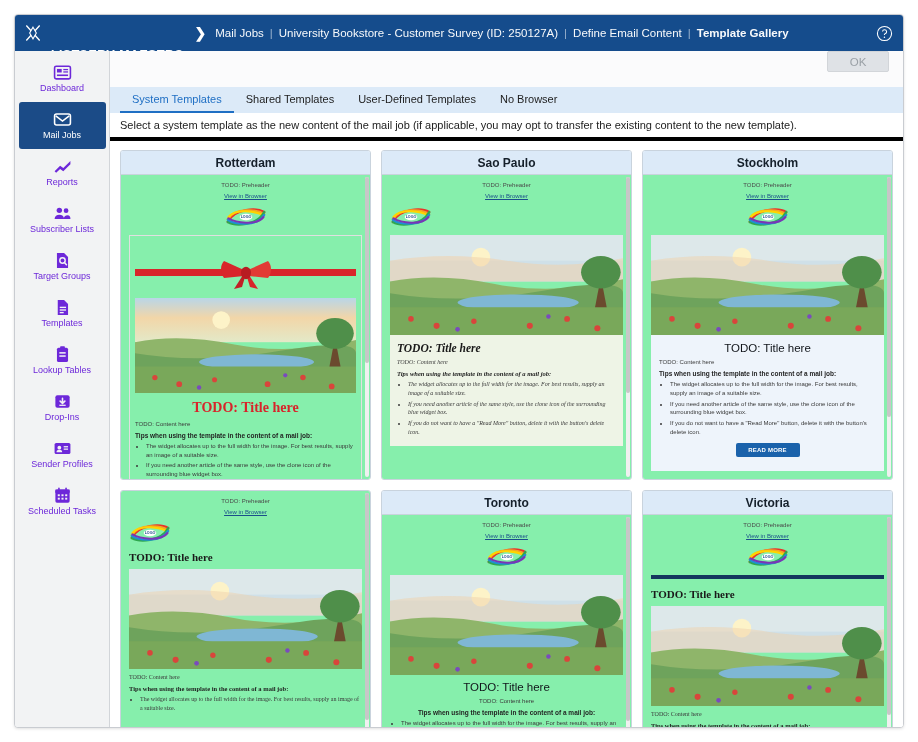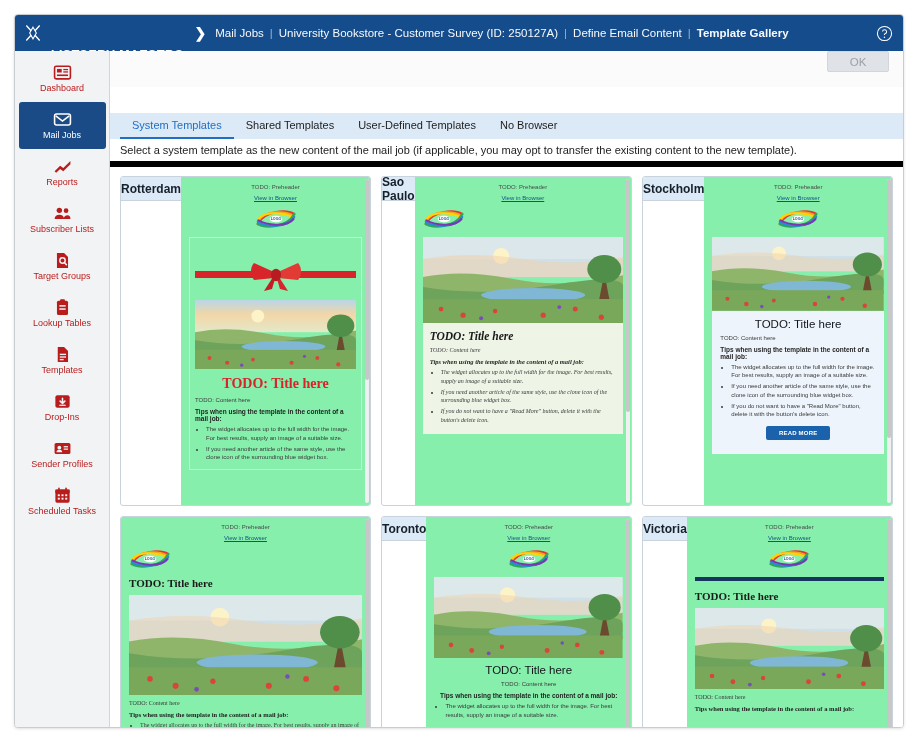--- a/index.html
+++ b/index.html
@@ -48,21 +48,21 @@
     width: 95px; flex: 0 0 95px;
     background: #f2f3f4;
     border-right: 1px solid #d2d5d9;
     padding-top: 4px;
     overflow: hidden;
   }
   .nav-item {
     width: 100%; height: 47px;
     display: flex; flex-direction: column;
     align-items: center; justify-content: center;
-    gap: 2px; cursor: pointer; color: #b91c1c;
+    gap: 2px; cursor: pointer; color: #6d28d9;
   }
   .nav-item.active { background: #1b4b87; color: #ffffff; border-radius: 3px; width: 87px; margin: 0 auto; }
   .nav-ico { width: 21px; height: 19px; display: block; }
   .nav-label { font-size: 9px; line-height: 1.1; text-align: center; }
 
   
   .main { flex: 1 1 auto; display: flex; flex-direction: column; min-width: 0; background: #ffffff; }
 
   .actionbar {
     height: 36px; flex: 0 0 36px;
@@ -76,55 +76,54 @@
     border: 1px solid #d2d5d9; border-radius: 2px;
     font-size: 11.5px; font-family: inherit;
     display: flex; align-items: center; justify-content: center;
   }
 
   .tabbar {
     flex: 0 0 26px; height: 26px;
     background: #dceaf8;
     display: flex; align-items: stretch;
     padding-left: 10px;
-    margin-top: 26px;
   }
   .tab {
     display: flex; align-items: center;
     padding: 0 12px;
     font-size: 11px; color: #1d1d1d; cursor: pointer;
     border-bottom: 2px solid transparent;
   }
   .tab.active { color: #1f6fc4; border-bottom-color: #1f6fc4; font-weight: normal; }
 
   .hint {
     flex: 0 0 28px; height: 28px;
     display: flex; align-items: center;
     padding-left: 10px;
     font-size: 11px; color: #222;
-    border-bottom: 6px solid #000000;
+    border-bottom: 4px solid #000000;
     background: #ffffff;
   }
 
   
   .gallery {
     flex: 1 1 auto; min-height: 0;
     padding: 9px 10px 0 10px;
     display: grid;
     grid-template-columns: repeat(3, 1fr);
     grid-auto-rows: 330px;
     gap: 10px 10px;
     overflow: hidden;
     background: #ffffff;
   }
   .card {
     border: 1px solid #c9d3dd;
     border-radius: 3px;
     background: #ffffff;
-    display: flex; flex-direction: row;
+    display: flex; flex-direction: column;
     overflow: hidden;
     cursor: pointer;
   }
   .card-head {
     flex: 0 0 24px; height: 24px;
     background: #dceaf8;
     border-bottom: 1px solid #c9d3dd;
     display: flex; align-items: center; justify-content: center;
     font-size: 12px; font-weight: bold; color: #15202b;
   }
@@ -260,36 +259,36 @@
         <svg class="nav-ico" viewBox="0 0 24 24">
           <path d="M5 2.5h9l5 5v14H5z" fill="currentColor"></path>
           <circle cx="12" cy="12" r="3.4" fill="none" stroke="#f2f3f4" stroke-width="1.8"></circle>
           <path d="M14.4 14.5 L17 17.3" stroke="#f2f3f4" stroke-width="2" stroke-linecap="round"></path>
         </svg>
         <span class="nav-label">Target Groups</span>
       </div>
 
       <div class="nav-item">
         <svg class="nav-ico" viewBox="0 0 24 24">
+          <path d="M6 2.5h8l5 5v14H6z" fill="currentColor"></path>
+          <rect x="8.5" y="11" width="8" height="1.7" fill="#f2f3f4"></rect>
+          <rect x="8.5" y="14.3" width="8" height="1.7" fill="#f2f3f4"></rect>
+          <rect x="8.5" y="17.6" width="5" height="1.7" fill="#f2f3f4"></rect>
+        </svg>
+        <span class="nav-label">Templates</span>
+      </div>
+
+      <div class="nav-item">
+        <svg class="nav-ico" viewBox="0 0 24 24">
           <rect x="5" y="3.5" width="14" height="18" rx="2" fill="currentColor"></rect>
           <rect x="9" y="1.5" width="6" height="3.4" rx="1" fill="currentColor"></rect>
           <rect x="8" y="9" width="8" height="1.9" fill="#f2f3f4"></rect>
           <rect x="8" y="13" width="8" height="1.9" fill="#f2f3f4"></rect>
         </svg>
         <span class="nav-label">Lookup Tables</span>
-      </div>
-
-      <div class="nav-item">
-        <svg class="nav-ico" viewBox="0 0 24 24">
-          <path d="M6 2.5h8l5 5v14H6z" fill="currentColor"></path>
-          <rect x="8.5" y="11" width="8" height="1.7" fill="#f2f3f4"></rect>
-          <rect x="8.5" y="14.3" width="8" height="1.7" fill="#f2f3f4"></rect>
-          <rect x="8.5" y="17.6" width="5" height="1.7" fill="#f2f3f4"></rect>
-        </svg>
-        <span class="nav-label">Templates</span>
       </div>
 
       <div class="nav-item">
         <svg class="nav-ico" viewBox="0 0 24 24">
           <rect x="3" y="4" width="18" height="16" rx="2.5" fill="currentColor"></rect>
           <path d="M12 8 v5 M9 11.5 L12 14.5 L15 11.5" stroke="#f2f3f4" stroke-width="2" fill="none" stroke-linecap="round"></path>
           <rect x="8" y="16" width="8" height="1.6" fill="#f2f3f4"></rect>
         </svg>
         <span class="nav-label">Drop-Ins</span>
       </div>

